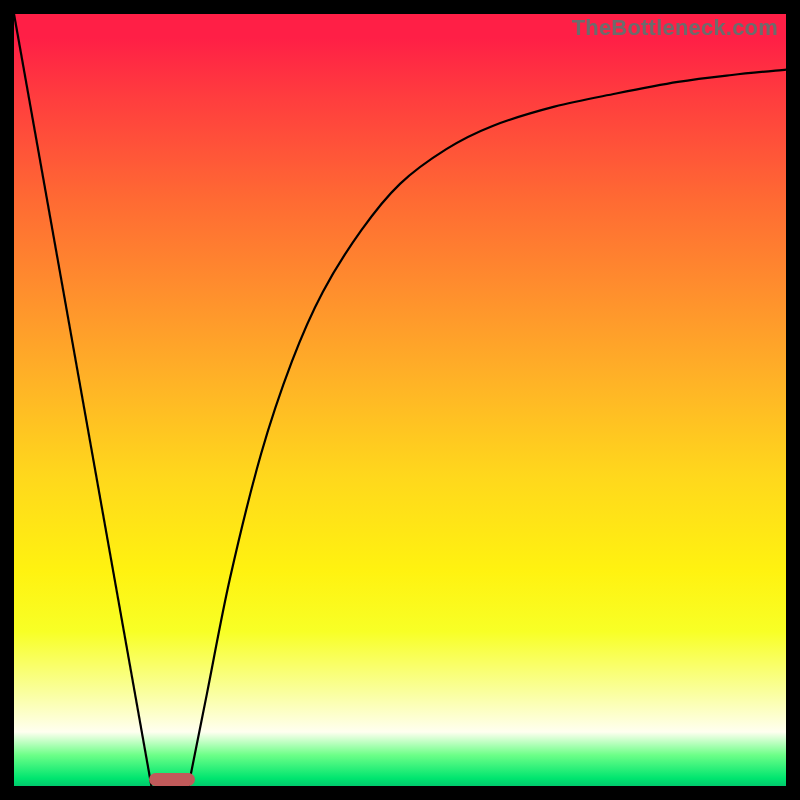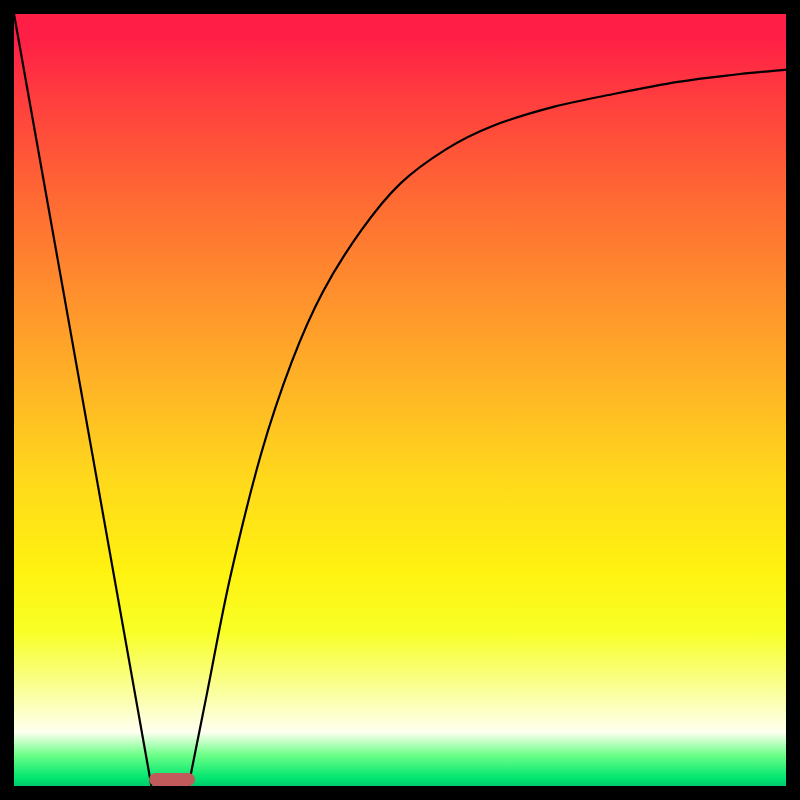--- a/index.html
+++ b/index.html
@@ -74,13 +74,14 @@
 <body>
 
 <div class="chart-container">
   <div class="plot-area">
     <svg class="curves" viewBox="0 0 772 772" preserveAspectRatio="none">
       <path id="path-left" d="M 0 0 L 137.416 772"></path>
       <path id="path-right" d="M 174.472 772 C 177.56 756.56, 186.052 714.1, 193 679.36 C 199.948 644.62, 207.15333333333336 603.4466666666666, 216.16000000000003 563.56 C 225.16666666666669 523.6733333333333, 236.74666666666667 476.06666666666666, 247.04 440.04 C 257.3333333333333 404.0133333333334, 267.62666666666667 374.41999999999996, 277.92 347.4 C 288.21333333333337 320.38, 297.22 299.79333333333335, 308.8 277.92 C 320.38 256.0466666666667, 334.53333333333336 234.17333333333337, 347.40000000000003 216.16000000000003 C 360.2666666666667 198.14666666666668, 371.8466666666667 183.34999999999997, 386 169.83999999999997 C 400.1533333333333 156.32999999999998, 416.88000000000005 144.75000000000003, 432.32000000000005 135.10000000000002 C 447.76000000000005 125.45000000000003, 460.62666666666667 119.01666666666668, 478.64 111.94000000000001 C 496.6533333333333 104.86333333333334, 519.8133333333333 98.04400000000001, 540.4 92.64 C 560.9866666666667 87.23599999999999, 581.5733333333333 83.63333333333333, 602.16 79.51599999999999 C 622.7466666666667 75.39866666666666, 644.6199999999999 71.02399999999999, 663.92 67.93599999999998 C 683.22 64.84799999999997, 699.9466666666667 63.04666666666664, 717.96 60.98799999999997 C 735.9733333333334 58.929333333333304, 762.9933333333333 56.48466666666663, 772 55.58399999999996"></path>
     </svg>
     <div class="marker" id="marker" style="left: 135px; top: 759px; width: 46px; height: 13px;"></div>
   </div>
+  <div class="watermark">TheBottleneck.com</div>
 </div>
 
 </body></html>

